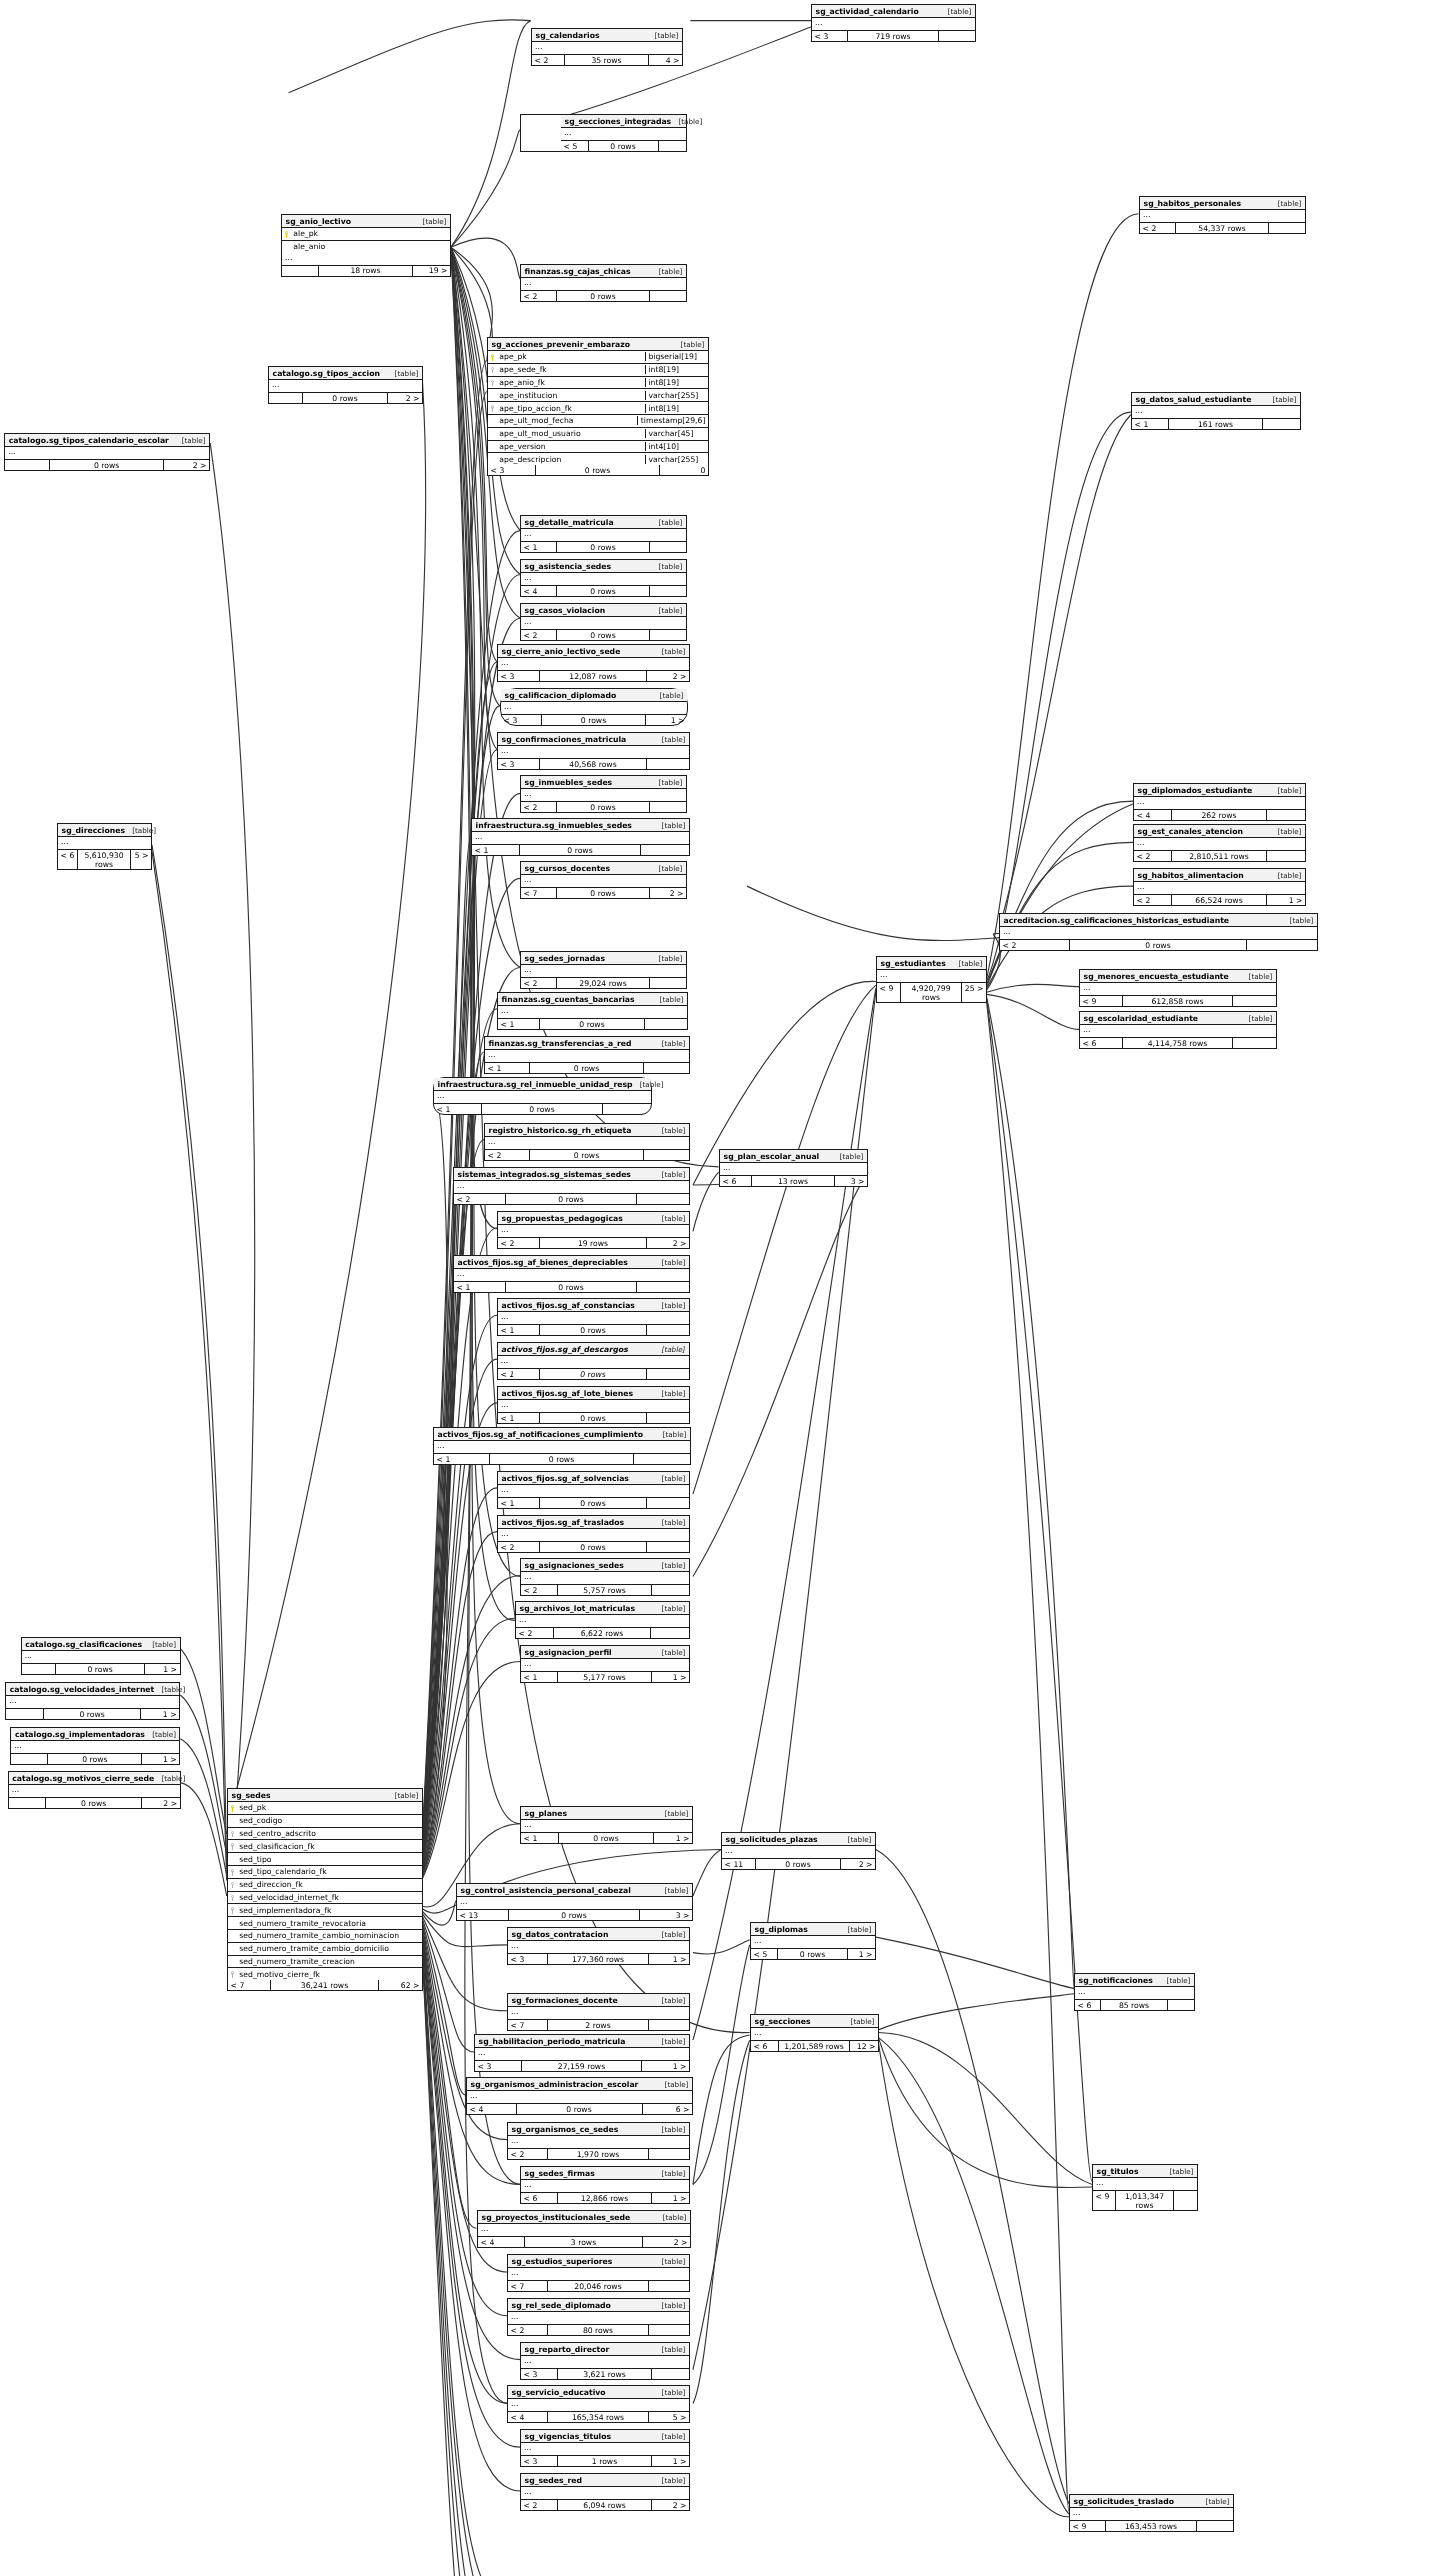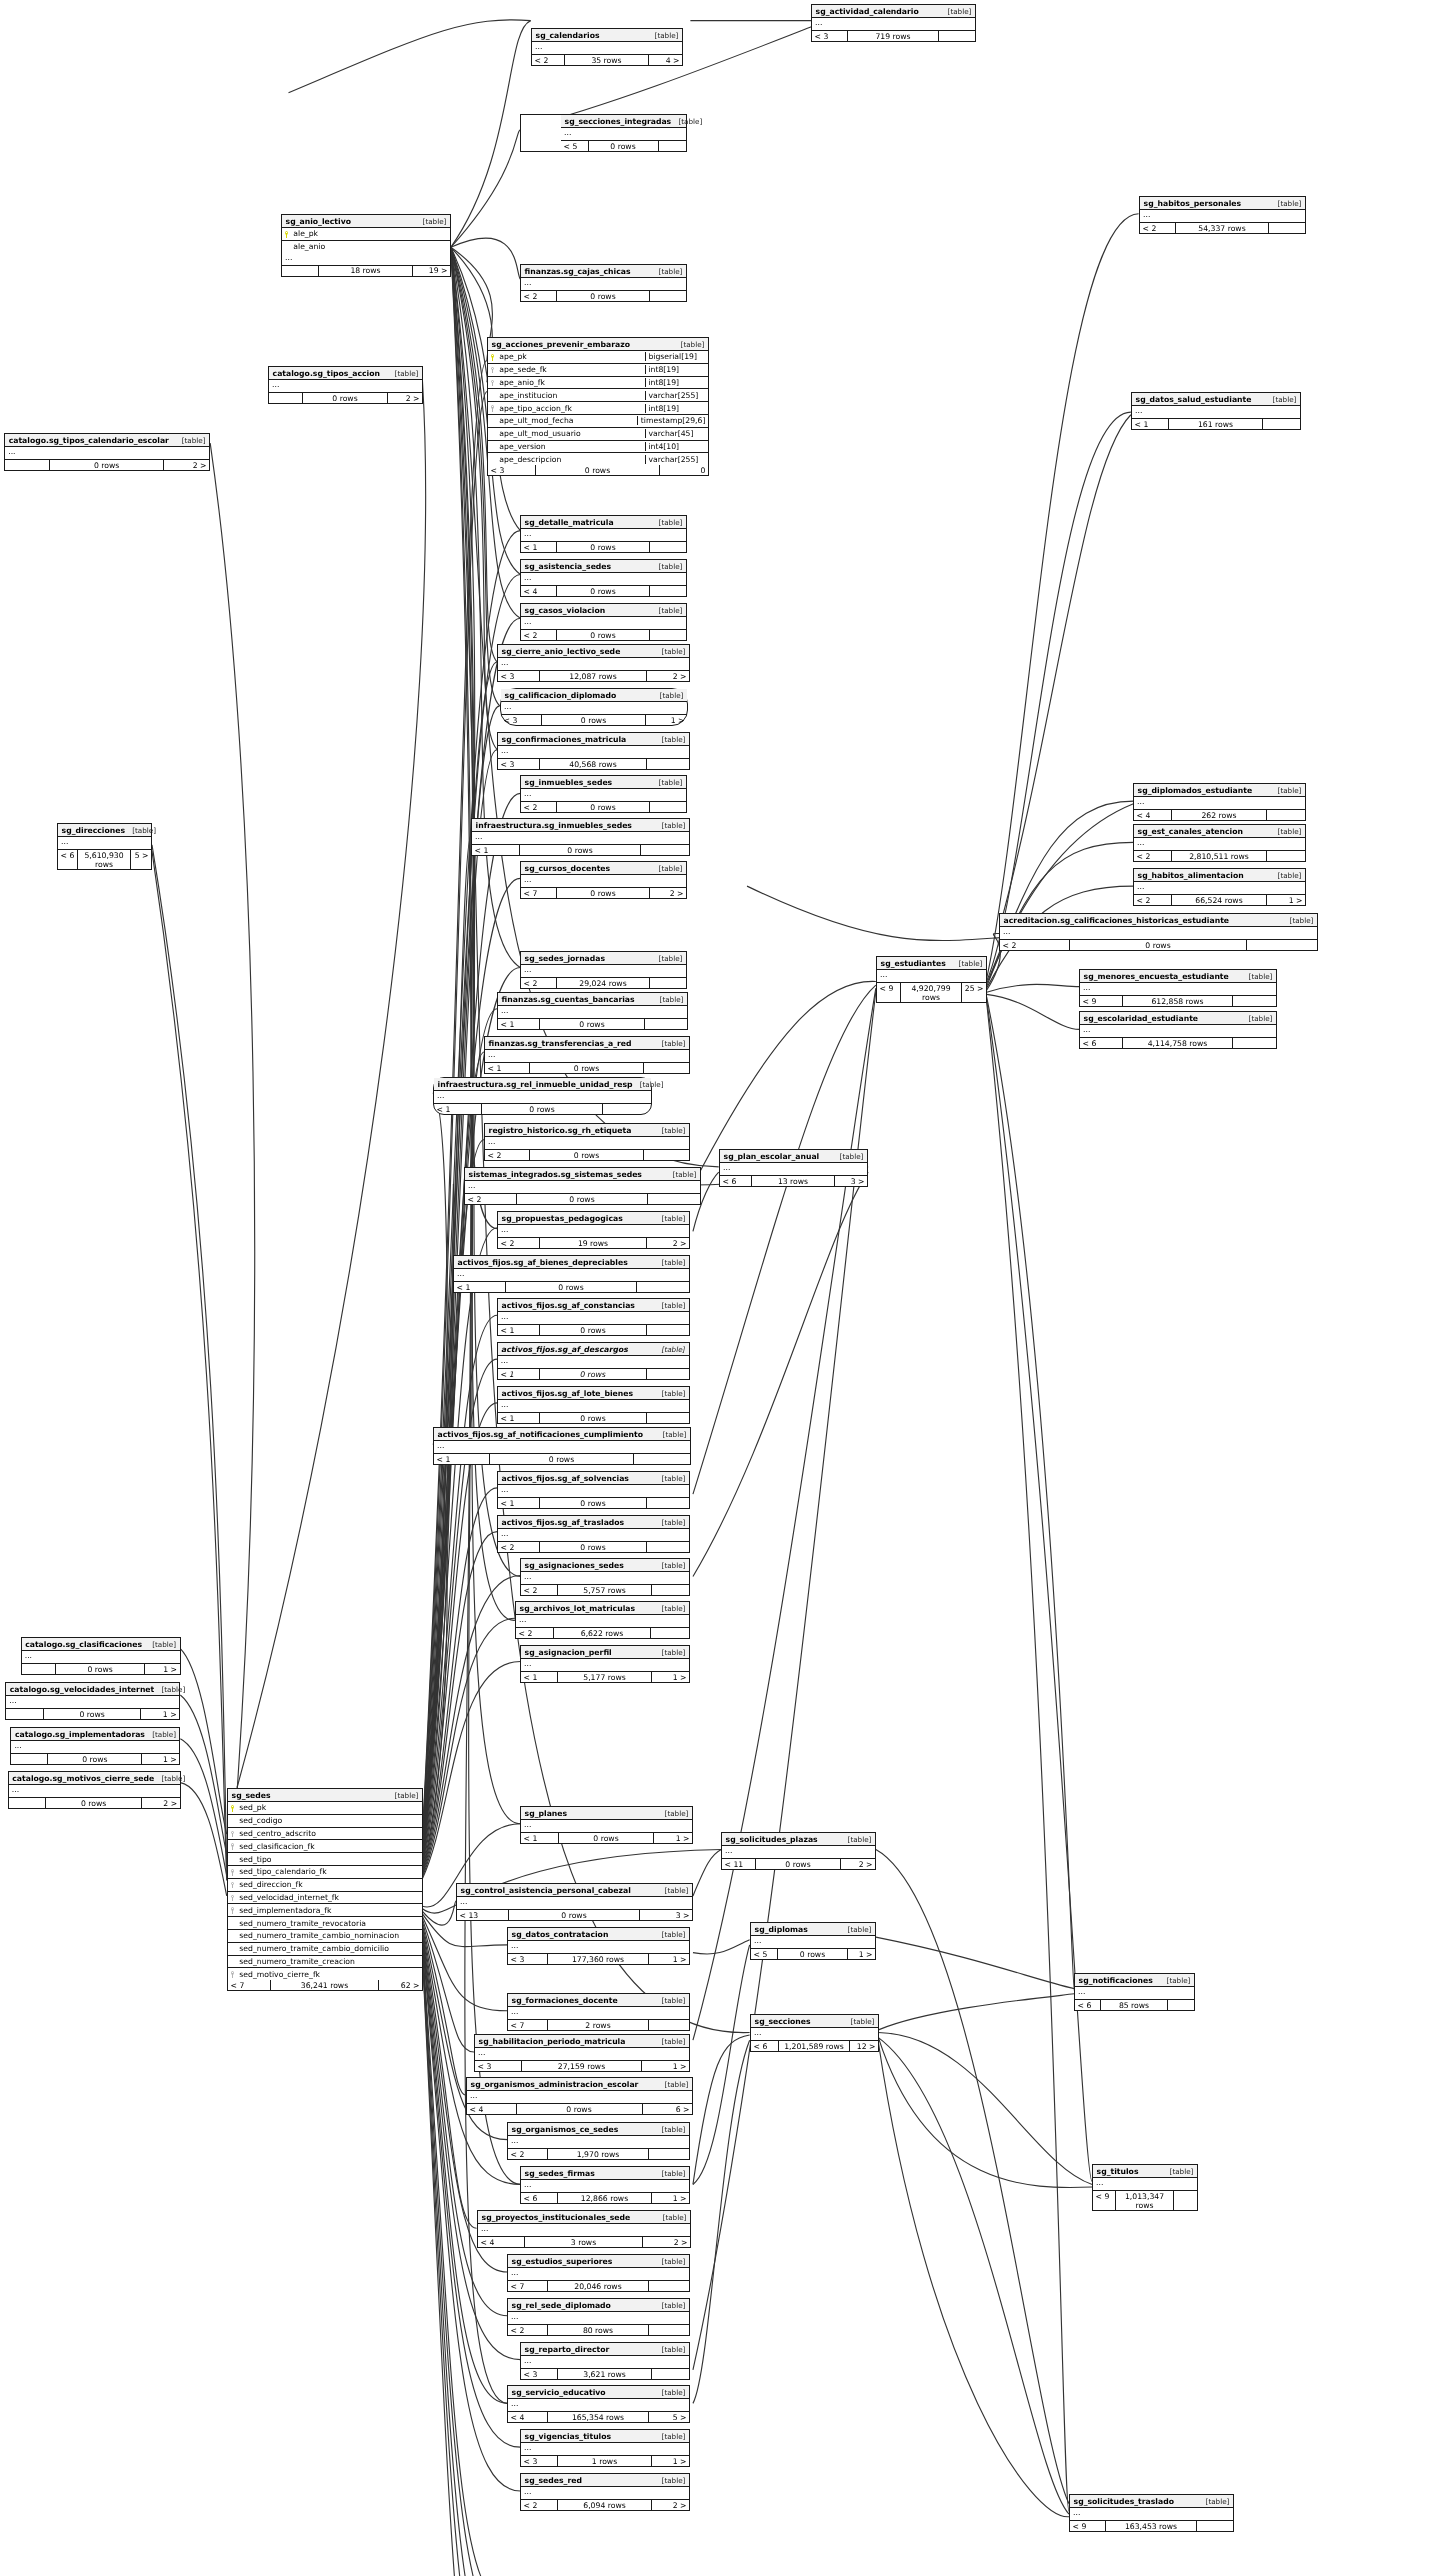--- a/index.html
+++ b/index.html
@@ -599,21 +599,21 @@
         <span class="ttl">registro_historico.sg_rh_etiqueta</span>
         <span class="kind">[table]</span>
       </div>
       <div class="ell">...</div>
       <div class="foot">
         <div class="fl">&lt; 2</div>
         <div class="fc">0 rows</div>
         <div class="fr"></div>
       </div>
     </div>
-    <div class="tbl" style="left: 464px; top: 1167px; width: 237px;">
+    <div class="tbl" style="left: 453px; top: 1167px; width: 237px;">
       <div class="hdr">
         <span class="ttl">sistemas_integrados.sg_sistemas_sedes</span>
         <span class="kind">[table]</span>
       </div>
       <div class="ell">...</div>
       <div class="foot">
         <div class="fl">&lt; 2</div>
         <div class="fc">0 rows</div>
         <div class="fr"></div>
       </div>

